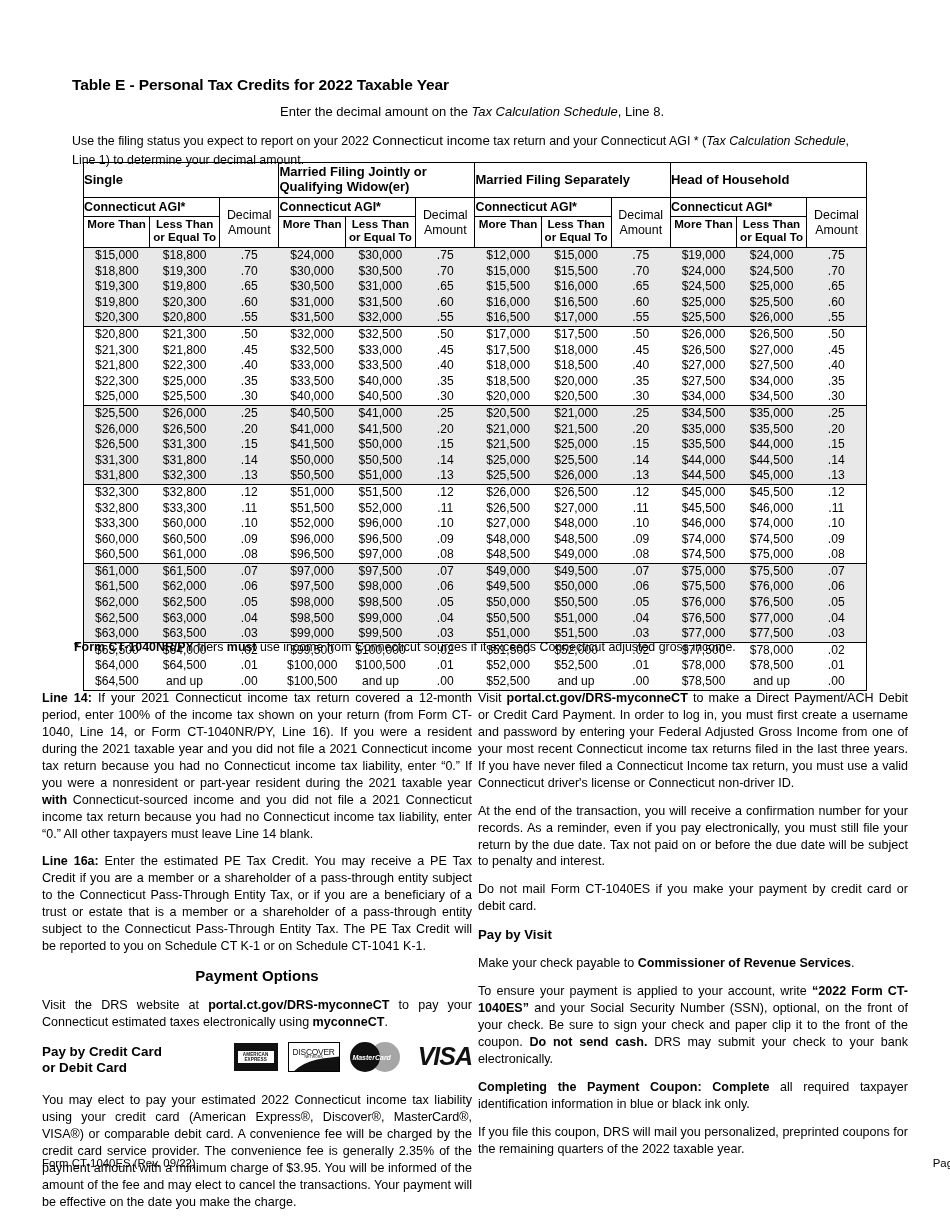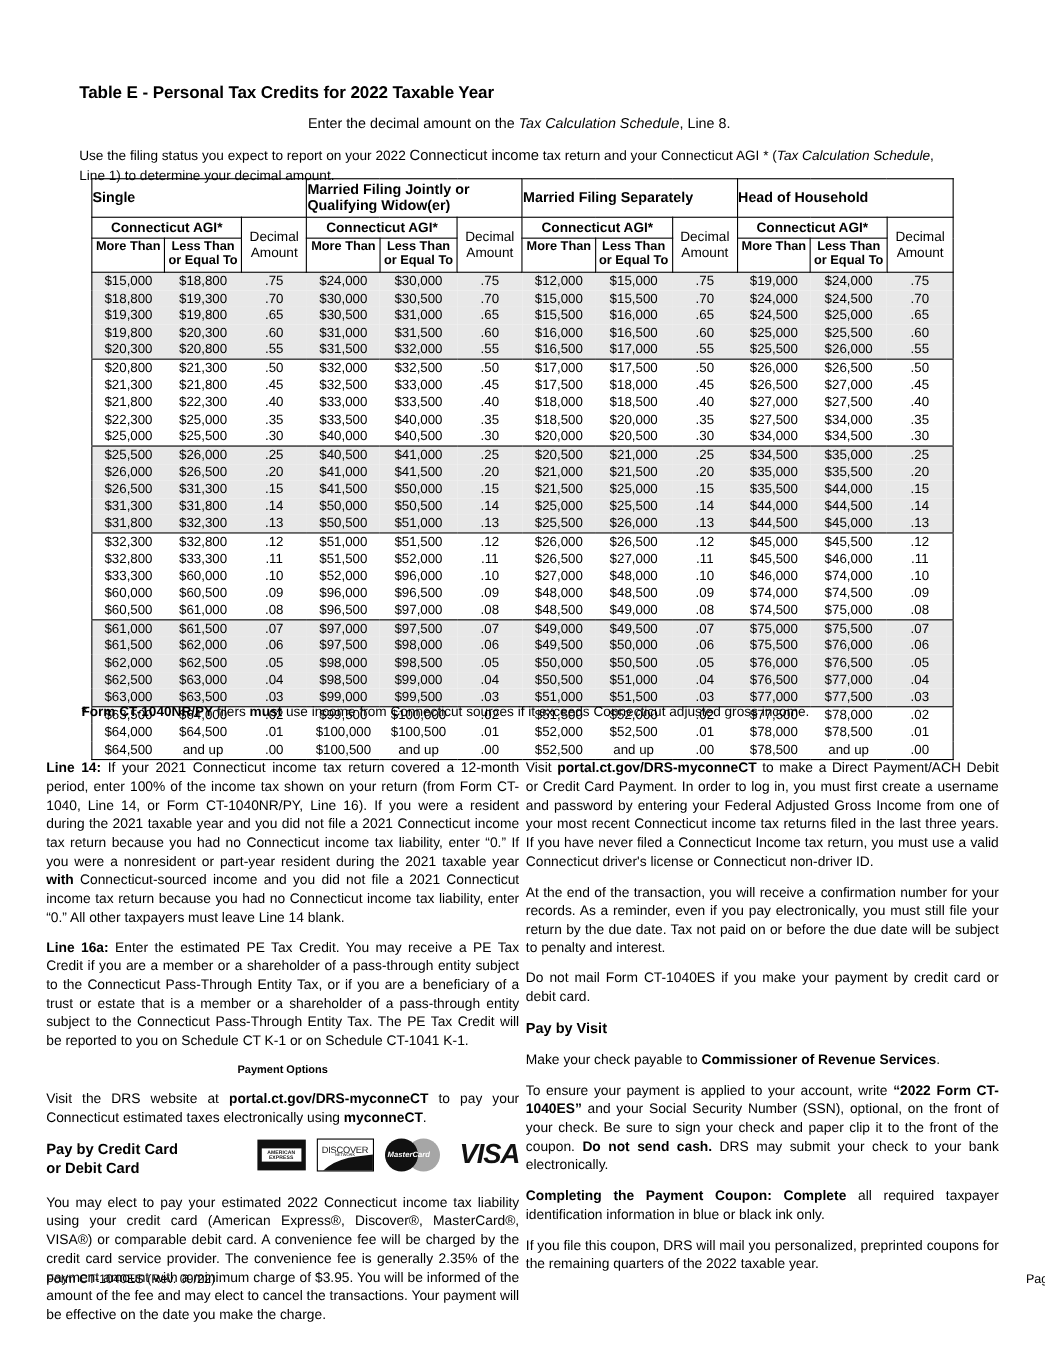--- a/index.html
+++ b/index.html
@@ -21,21 +21,21 @@
   .lead2 .big{font-size:13.4px;}
 
   
   .tbl{position:absolute;left:83px;top:162px;width:784px;
        border:1.6px solid #000;border-collapse:collapse;}
   .tbl td,.tbl th{border:1px solid #000;padding:0;}
   .hdr-status{
     text-align:left;font-size:13px;font-weight:bold;
     height:34px;line-height:1.12;
   }
-  .hdr-agi{text-align:center;font-size:12.4px;font-weight:bold;height:18px;}
+  .hdr-agi{text-align:left;font-size:12.4px;font-weight:bold;height:18px;}
   .hdr-dec{text-align:center;font-size:12.4px;font-weight:normal;line-height:1.18;}
   .hdr-sub{text-align:center;font-size:11.6px;line-height:1.15;height:30px;
            vertical-align:top;padding-top:1px;}
   .colsep{border-left:1.6px solid #000 !important;}
   .cell{font-size:12.1px;height:15.6px;line-height:15.6px;text-align:center;
         border:none !important;white-space:nowrap;}
   .shaded{background:#e8e8e8;}
   .bandtop td{border-top:1.4px solid #000 !important;}
   .w-more{width:66px;}
   .w-less{width:70px;}
@@ -44,21 +44,21 @@
   .footnote{position:absolute;left:74px;top:640px;width:800px;font-size:12.4px;}
   .footnote .star{position:absolute;left:0;top:0;font-weight:bold;}
   .footnote .fntext{}
 
   
   .col{position:absolute;top:690px;width:430px;font-size:12.55px;line-height:1.35;}
   .colL{left:42px;}
   .colR{left:478px;}
   .col p{margin:0 0 11px 0;text-align:justify;}
   .col p.last{margin-bottom:0;}
-  .ctr{text-align:center !important;font-weight:bold;font-size:10px;margin:14px 0 9px 0;}
+  .ctr{text-align:center !important;font-weight:bold;font-size:15px;margin:14px 0 9px 0;}
   .subhead{font-weight:bold;font-size:13.2px;margin:13px 0 8px 0;text-align:left !important;}
   b{font-weight:bold;}
 
   .ccrow{position:relative;min-height:40px;margin:10px 0 10px 0;}
   .ccleft{font-weight:bold;font-size:13.4px;line-height:1.2;padding-top:2px;}
   .cclogos{position:absolute;right:0;top:-2px;display:flex;align-items:center;gap:10px;}
   .amex{width:44px;height:28px;background:#111;position:relative;}
   .amex span{position:absolute;left:4px;top:8px;right:4px;height:12px;background:#fff;
     color:#111;font-size:4.6px;font-weight:bold;line-height:5.6px;text-align:center;
     letter-spacing:.1px;padding-top:.5px;box-sizing:border-box;}

